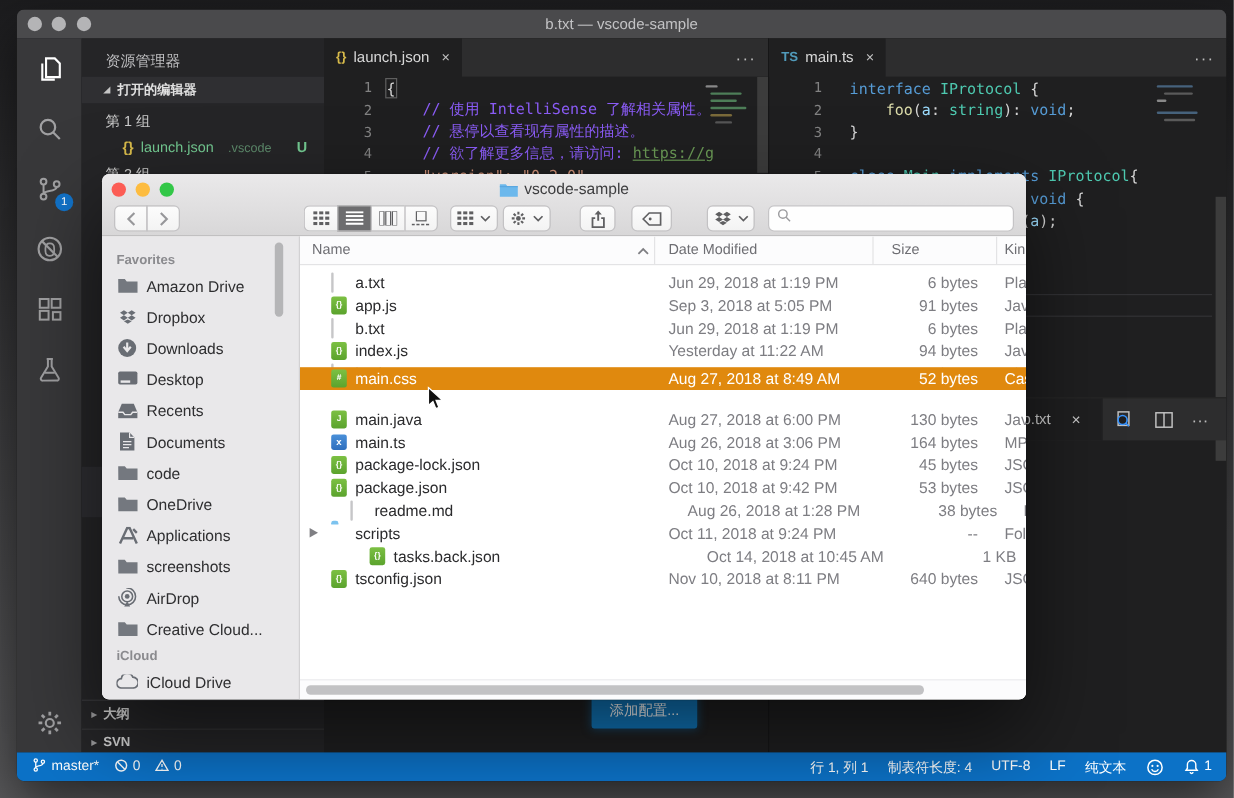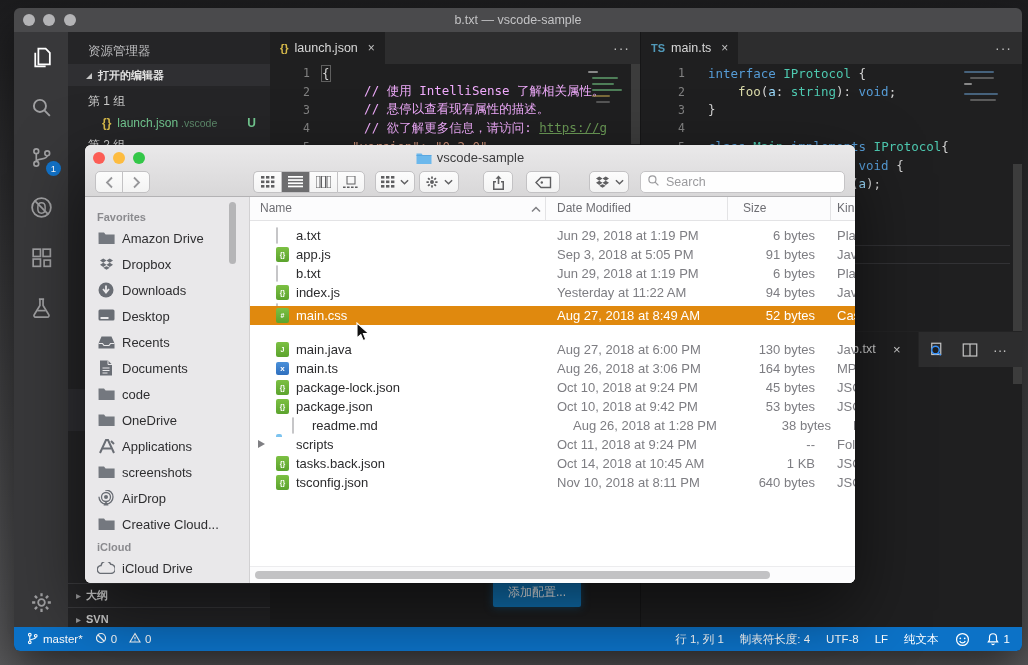--- a/index.html
+++ b/index.html
@@ -26,21 +26,21 @@
   #expl-title{left:20px;top:11px;font-size:12.5px;color:#bdbdbf;}
   #open-editors{left:0;top:32px;right:0;height:22px;background:#2f2f32;color:#e0e0e0;
                 font-size:11px;font-weight:bold;line-height:22px;padding-left:18px;box-sizing:border-box;}
   .twistie{display:inline-block;width:0;height:0;border-left:6px solid transparent;
            border-bottom:6px solid #c5c5c5;margin-right:6px;}
   .expl-row{left:0;right:0;height:22px;line-height:22px;font-size:12px;color:#cccccc;}
   #grp1{top:58px;padding-left:20px;}
   #grp2{top:102px;padding-left:20px;}
   #open-file{top:80px;padding-left:34px;color:#73C991;}
   #open-file .json-ic{color:#d7ba4a;font-weight:bold;margin-right:6px;font-size:12px;}
-  #open-file .path{color:#5d8a6b;font-size:10.5px;margin-left:3px;}
+  #open-file .path{color:#5d8a6b;font-size:10.5px;margin-left:12px;}
   #open-file .badge-u{position:absolute;right:14px;color:#73C991;font-weight:bold;}
   .side-section{left:0;right:0;height:24px;line-height:23px;border-top:1px solid #3a3a3d;
                 font-size:11px;font-weight:bold;color:#d4d4d4;padding-left:8px;box-sizing:border-box;background:#252527;}
   .side-section .tri{color:#9a9a9c;margin-right:5px;font-size:10px;}
   #sect-outline{top:551px;}
   #sect-svn{top:575px;}
   #side-stub{left:0;top:357px;width:18px;height:42px;background:#2e2e32;}
   
   #editors{flex:1;position:relative;background:#1f1f20;}
   .tabbar{left:0;top:0;right:0;height:32px;background:#2d2d2e;display:flex;align-items:stretch;}
@@ -51,21 +51,21 @@
   #group1{left:0;top:0;width:370px;height:100%;}
   #group2{left:371px;top:0;right:0;height:100%;}
   #gdivider{left:370px;top:0;width:1px;height:100%;background:#161617;}
   .editor{left:0;top:32px;right:0;bottom:0;background:#1f1f20;overflow:hidden;}
   .ed-line{position:absolute;left:0;right:0;height:18.4px;display:flex;align-items:center;
            font-family:"DejaVu Sans Mono",monospace;font-size:12.5px;white-space:pre;}
   .ed-line .ln{position:absolute;left:0;width:40px;text-align:right;color:#828282;font-size:11.5px;}
   .g2 .ed-line .ln{width:44px;}
   .ed-line .code{position:absolute;left:52px;}
   .g2 .ed-line .code{left:67px;}
-  .tok-comment{color:#f0abfc;margin-left:12px;} .tok-link{color:#6A9955;text-decoration:underline;}
+  .tok-comment{color:#8b5cf6;} .tok-link{color:#6A9955;text-decoration:underline;}
   .tok-kw{color:#569CD6;} .tok-type{color:#4EC9B0;} .tok-fn{color:#DCDCAA;}
   .tok-param{color:#9CDCFE;} .tok-str{color:#CE9178;} .tok-plain{color:#D4D4D4;}
   .tok-bracket{outline:1px solid #5f5f5f;}
   .minimap{top:3px;width:42px;height:64px;}
   .minimap div{position:absolute;height:2px;border-radius:1px;}
   .vsc-scroll{width:9px;background:rgba(121,121,121,.32);}
   .faint-rule{left:0;height:1px;background:#323235;}
   
   #tabbar3{left:0;top:267px;right:0;height:35px;background:#2d2d2e;border-top:1px solid #232324;}
   #tab3{left:0;top:0;width:277px;height:35px;background:#1f1f20;border-right:1px solid #252526;}
@@ -464,21 +464,20 @@
         </svg>
         <svg class="dd-caret" width="9" height="6" viewBox="0 0 10 6">
           <path d="M1 1 L5 5 L9 1" stroke="#5f5f61" stroke-width="1.6" fill="none"></path>
         </svg>
       </div>
     <div id="fnd-search" class="abs">
       <span id="search-ic"><svg width="13" height="13" viewBox="0 0 24 24" style="margin-right:4px">
             <circle cx="10" cy="10" r="6.5" stroke="#9b9b9e" stroke-width="2.2" fill="none"></circle>
             <path d="M15 15 L21 21" stroke="#9b9b9e" stroke-width="2.2"></path>
           </svg></span>
-      <input type="text" placeholder="Search" style="">
     </div>
   </div>
   <div id="fnd-content" class="abs">
     <div id="fnd-sidebar">
       <div id="fs-pill" class="abs"></div>
     <div class="fs-label">Favorites</div>
         <div class="fs-item">
           <span class="fs-ic">
             <svg width="17" height="14" viewBox="0 0 17 14">
               <path d="M0.5 1.5h5.5l1.6 2h9v9.5h-16z" fill="#74787f"></path>
@@ -655,21 +654,21 @@
           </div>
           <div class="f-row" style="top: 200px;">
             <span class="f-ic ic-green">{}</span>
             <span class="cell c-name">package.json</span>
             <span class="cell c-date">Oct 10, 2018 at 9:42 PM</span>
             <span class="cell c-size">53 bytes</span>
             <span class="cell c-kind">JSO</span>
           </div>
           <div class="f-row" style="top: 219px; margin-left: 16px;"><span class="f-ic ic-page ic-mdlines"></span><span class="cell c-name">readme.md</span><span class="cell c-date">Aug 26, 2018 at 1:28 PM</span><span class="cell c-size">38 bytes</span><span class="cell c-kind">Mar</span></div>
           <div class="f-row" style="top: 238px;"><span class="f-disc"></span><span class="f-ic ic-folder"></span><span class="cell c-name">scripts</span><span class="cell c-date">Oct 11, 2018 at 9:24 PM</span><span class="cell c-size">--</span><span class="cell c-kind">Fol</span></div>
-          <div class="f-row" style="top: 257px;">
+          <div class="f-row" style="top: 257px; margin-left: 32px;">
             <span class="f-ic ic-green">{}</span>
             <span class="cell c-name">tasks.back.json</span>
             <span class="cell c-date">Oct 14, 2018 at 10:45 AM</span>
             <span class="cell c-size">1 KB</span>
             <span class="cell c-kind">JSO</span>
           </div>
           <div class="f-row" style="top: 276px;">
             <span class="f-ic ic-green">{}</span>
             <span class="cell c-name">tsconfig.json</span>
             <span class="cell c-date">Nov 10, 2018 at 8:11 PM</span>

